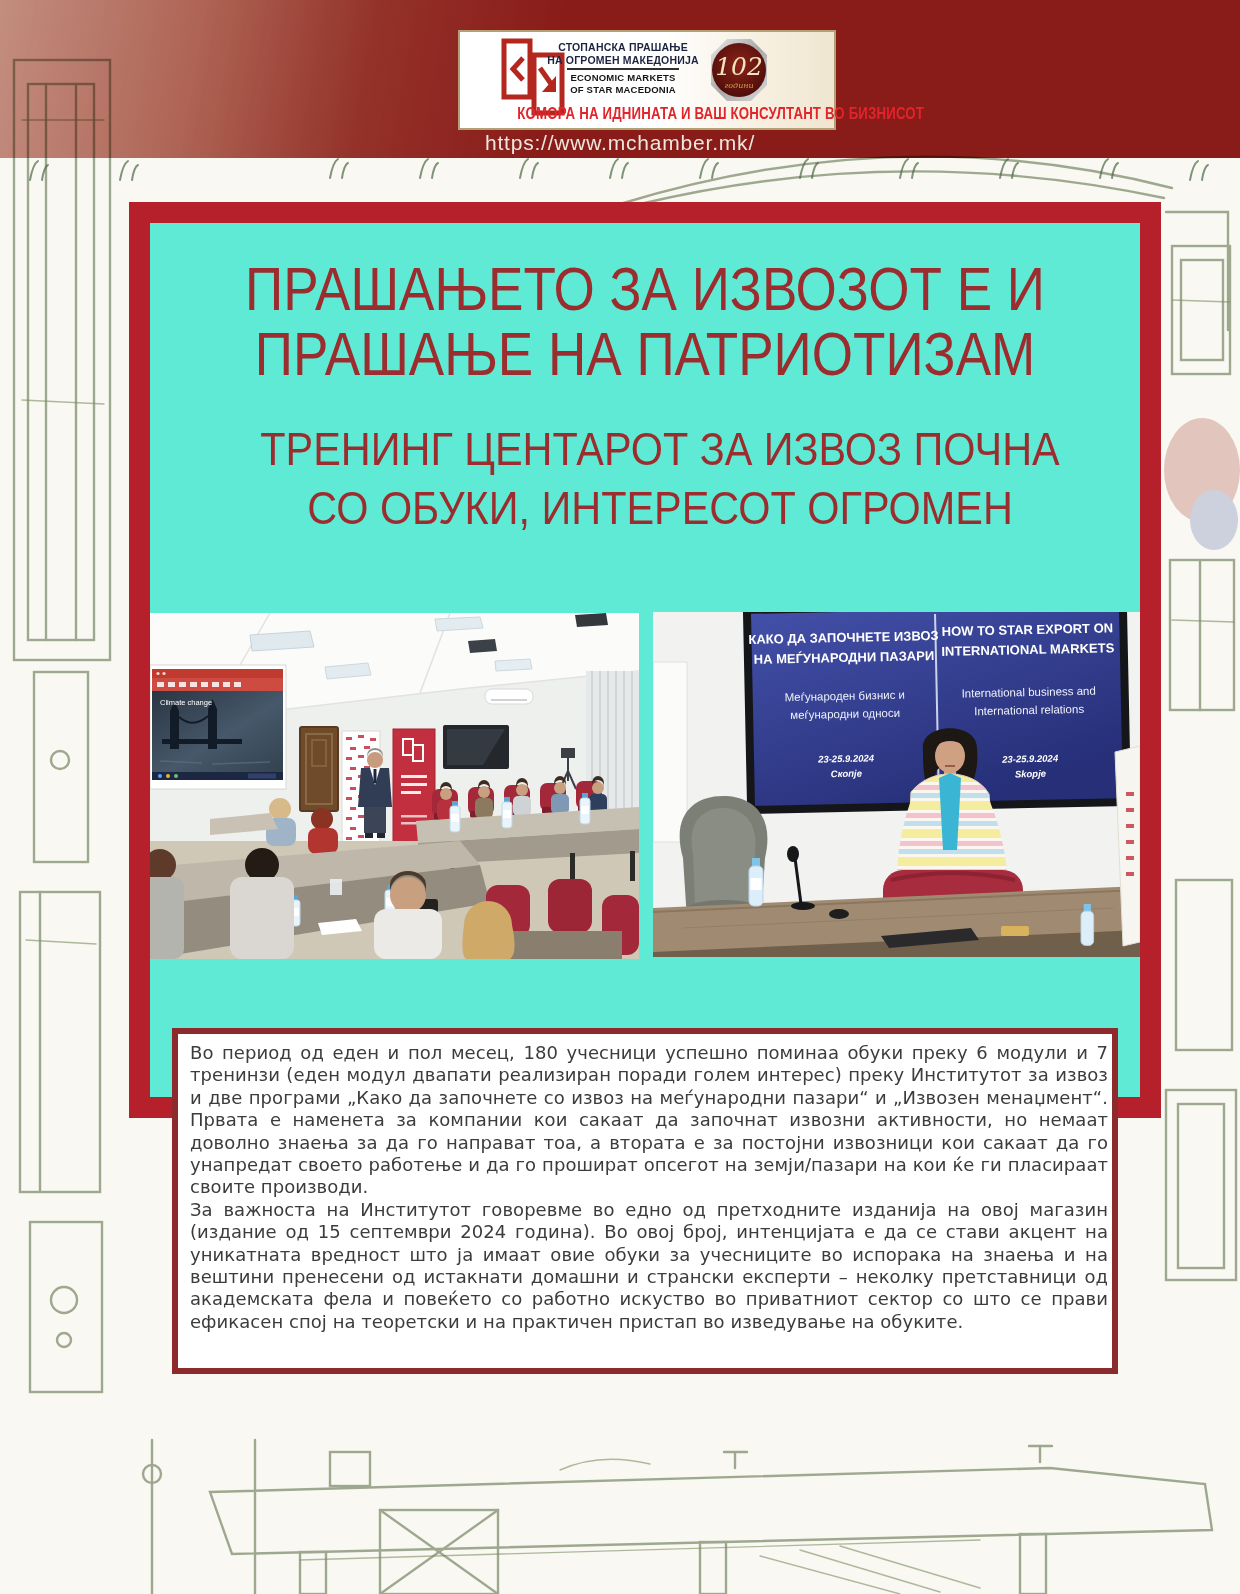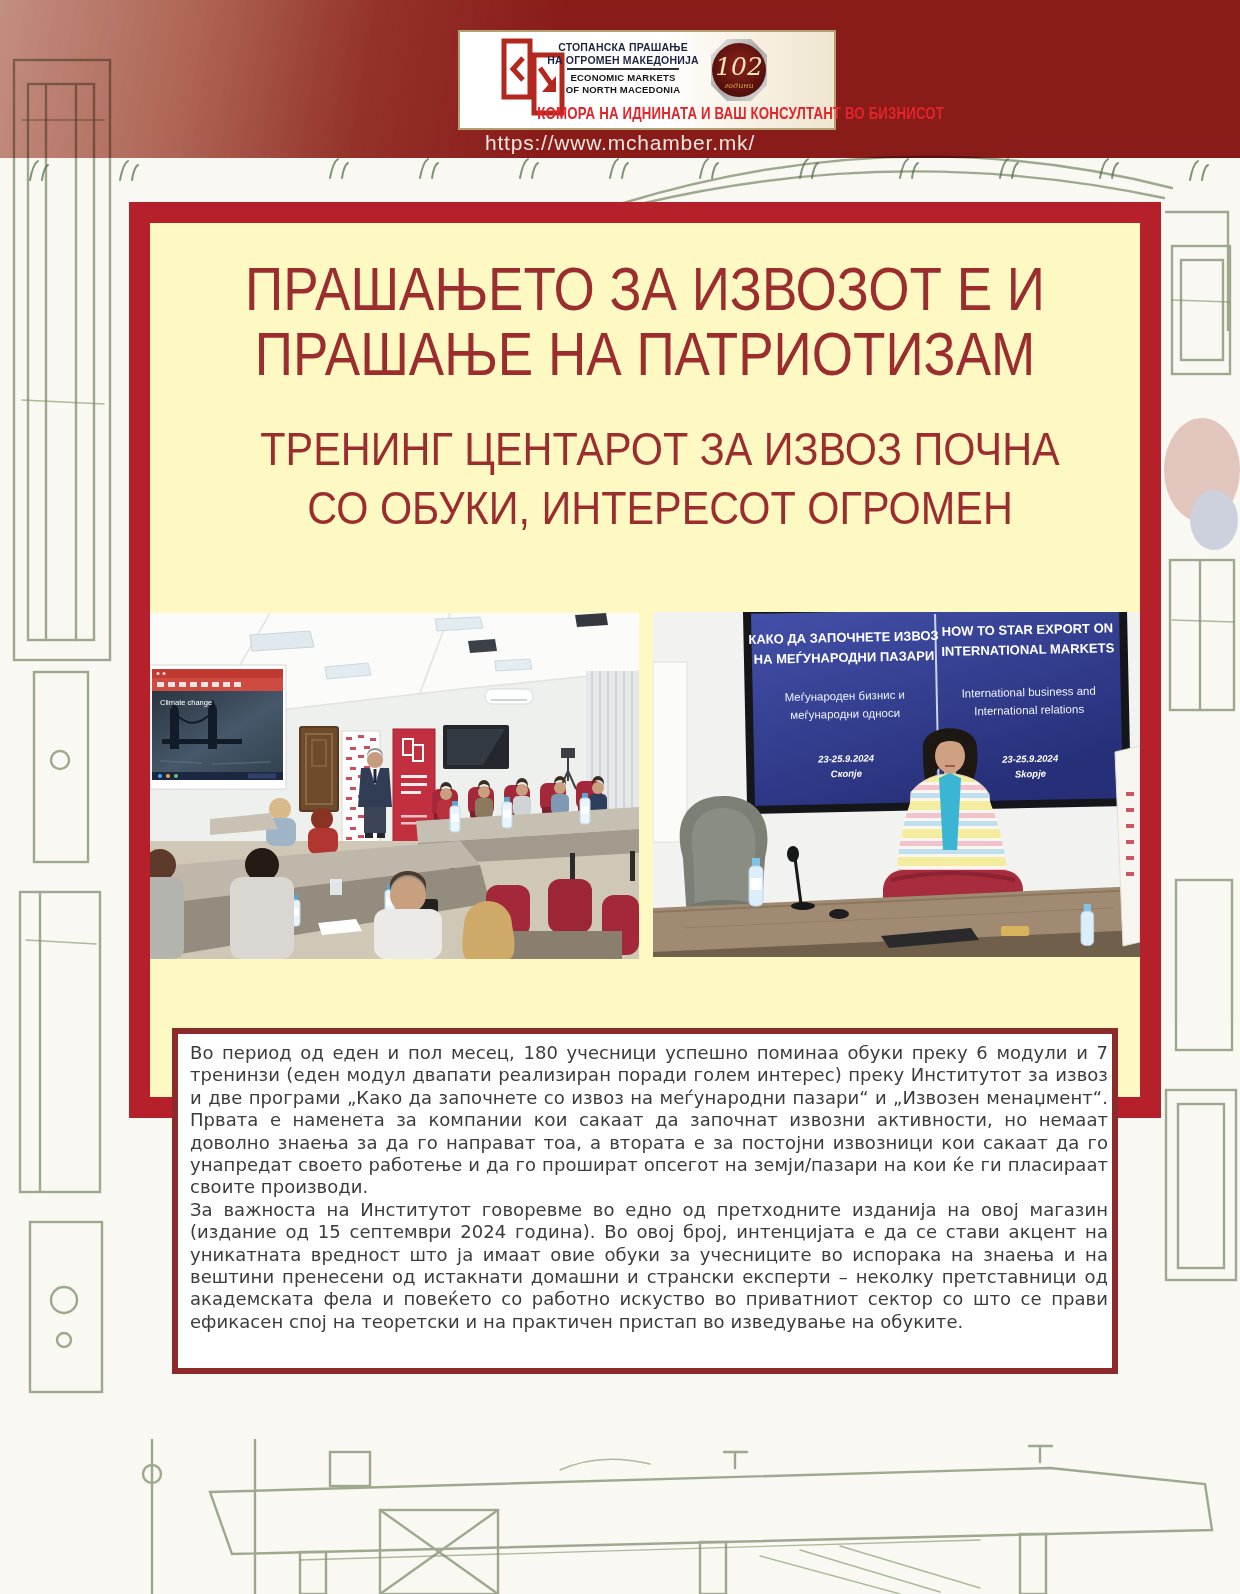--- a/index.html
+++ b/index.html
@@ -27,36 +27,36 @@
     background:linear-gradient(to right,#ffffff 55%,#f7f0e1 80%,#efe5d0 100%);
     border:2px solid var(--gold-border,#b3a173);
     box-sizing:border-box;
   }
   .logomark{position:absolute;left:40px;top:6px;}
   .orgnames{position:absolute;left:78px;top:9px;width:170px;text-align:center;}
   .org-mk{font-size:10.5px;font-weight:bold;color:#1c2340;line-height:12.5px;letter-spacing:.2px;}
   .org-div{height:1.6px;background:#2e2e2e;width:112px;margin:2px auto;}
   .org-en{font-size:9.5px;font-weight:bold;color:#141414;line-height:12px;letter-spacing:.2px;}
   .badge{position:absolute;left:246px;top:5px;}
-  .slogan-wrap{position:absolute;left:0;right:0;bottom:4px;text-align:center;padding-left:20px;}
+  .slogan-wrap{position:absolute;left:0;right:0;bottom:4px;text-align:center;}
   .slogan{
     display:inline-block;font-size:17px;font-weight:bold;color:var(--slogan-red,#e2242b);
     transform:scaleX(.78);transform-origin:center;white-space:nowrap;letter-spacing:.2px;
   }
   
   .url-row{position:absolute;left:0;top:131px;width:100%;text-align:center;}
   .url{
     display:inline-block;font-size:21px;color:#ece7df;letter-spacing:.8px;
     text-decoration:none;font-weight:normal;
   }
   
   .frame{
     position:absolute;left:129px;top:202px;width:1032px;height:916px;
     box-sizing:border-box;border:21px solid var(--frame-red,#b6202b);
-    background:#fef9c3;overflow:hidden;
+    background:#5eead4;overflow:hidden;
   }
   .title-block{margin-top:34px;text-align:center;}
   .title-line{
     display:block;font-size:61px;line-height:65px;color:var(--title-red,#9c2d2f);
     transform:scaleX(.87);transform-origin:center;white-space:nowrap;font-weight:normal;
   }
   .subtitle-block{margin-top:33px;text-align:center;padding-left:30px;}
   .subtitle-line{
     display:block;font-size:46px;line-height:59px;color:var(--title-red,#9c2d2f);
     transform:scaleX(.90);transform-origin:center;white-space:nowrap;font-weight:normal;
@@ -163,21 +163,21 @@
       <polyline points="23,20 13,31 23,42" fill="none" stroke="#b3271f" stroke-width="5"></polyline>
       <rect x="34" y="17" width="28" height="58" fill="#ffffff" stroke="#b3271f" stroke-width="5"></rect>
       <line x1="40" y1="30" x2="54" y2="50" stroke="#b3271f" stroke-width="5"></line>
       <polygon points="56,54 56,38 42,54" fill="#b3271f"></polygon>
     </svg>
     <div class="orgnames">
       <div class="org-mk">СТОПАНСКА ПРАШАЊЕ</div>
       <div class="org-mk">НА ОГРОМЕН МАКЕДОНИЈА</div>
       <div class="org-div"></div>
       <div class="org-en">ECONOMIC MARKETS</div>
-      <div class="org-en">OF NORTH MACEDONIA</div>
+      <div class="org-en">OF STAR MACEDONIA</div>
     </div>
     <svg class="badge" width="66" height="66" viewBox="0 0 66 66">
       <defs>
         <linearGradient id="silver" x1="0" y1="0" x2="1" y2="1">
           <stop offset="0" stop-color="#e8e8e8"></stop>
             <stop offset=".5" stop-color="#a8a8a8"></stop>
             <stop offset="1" stop-color="#d8d8d8"></stop>
         </linearGradient>
         <radialGradient id="maroon" cx=".5" cy=".4" r=".7">
           <stop offset="0" stop-color="#8a221a"></stop>

